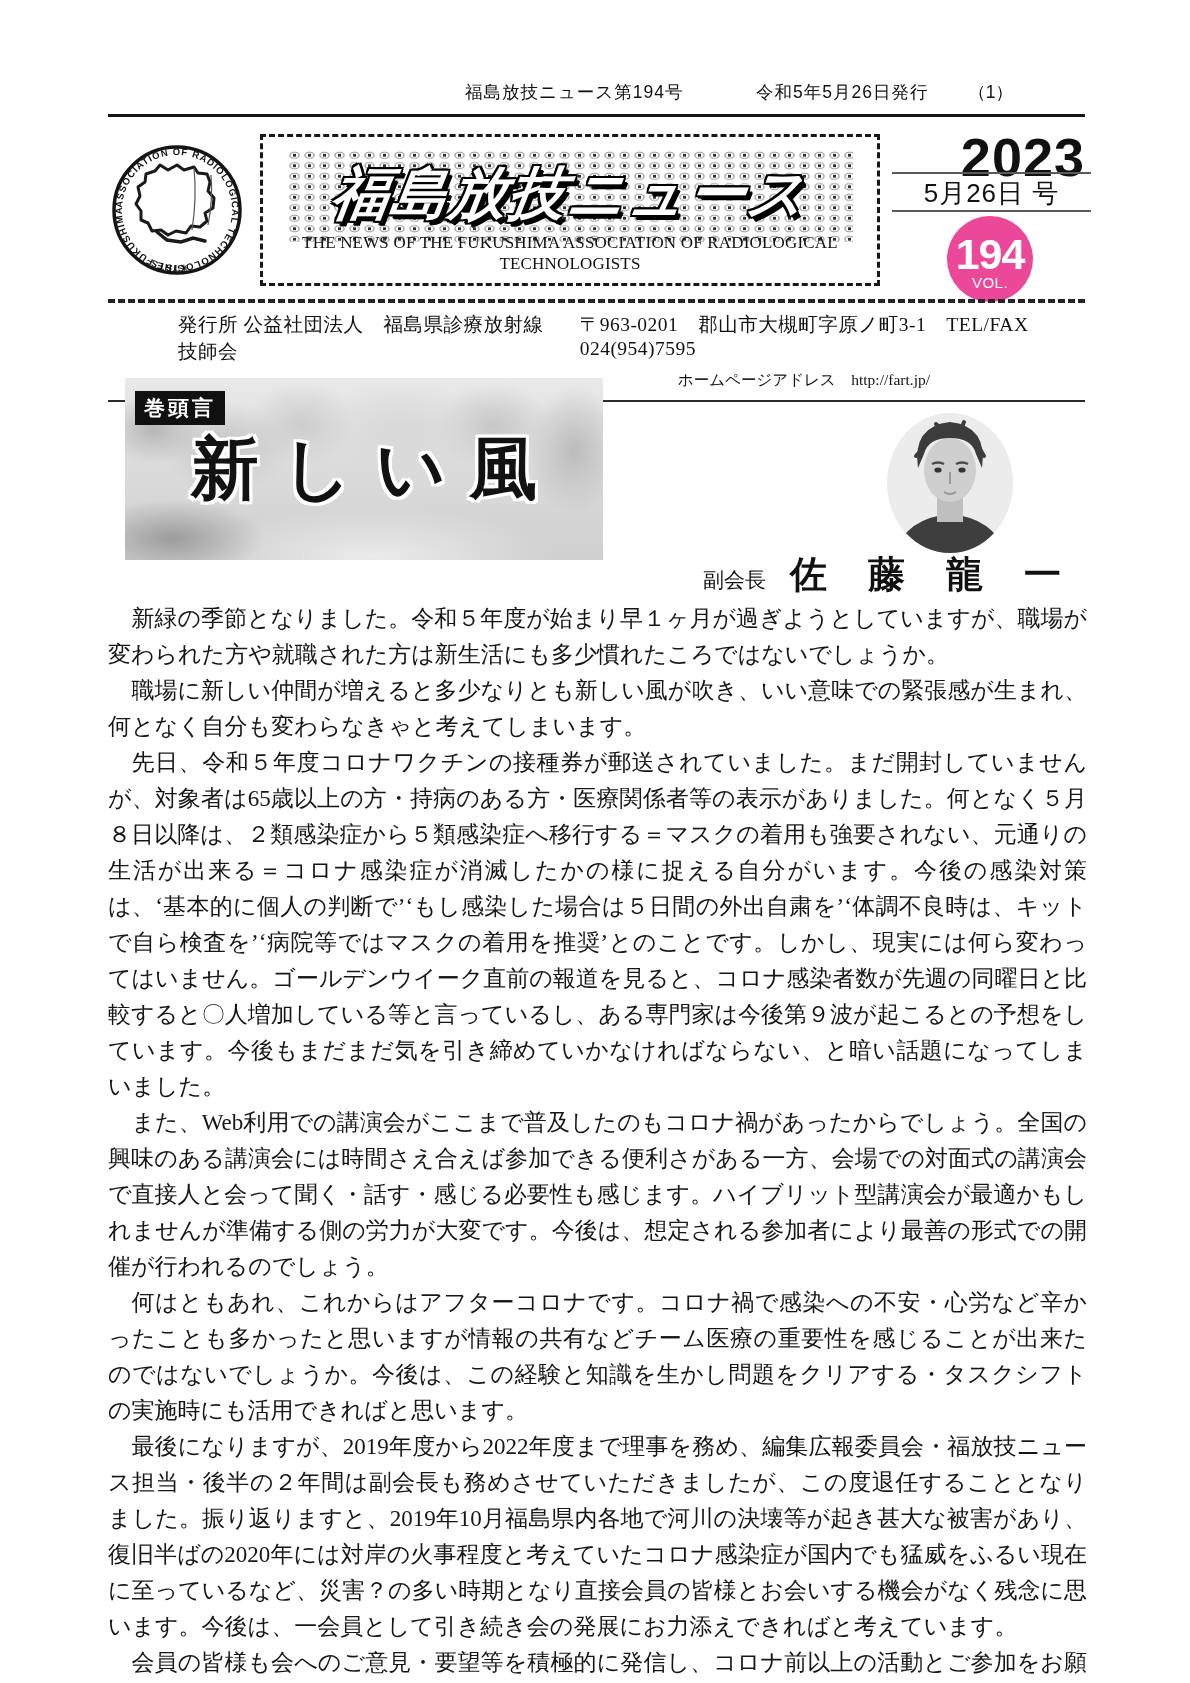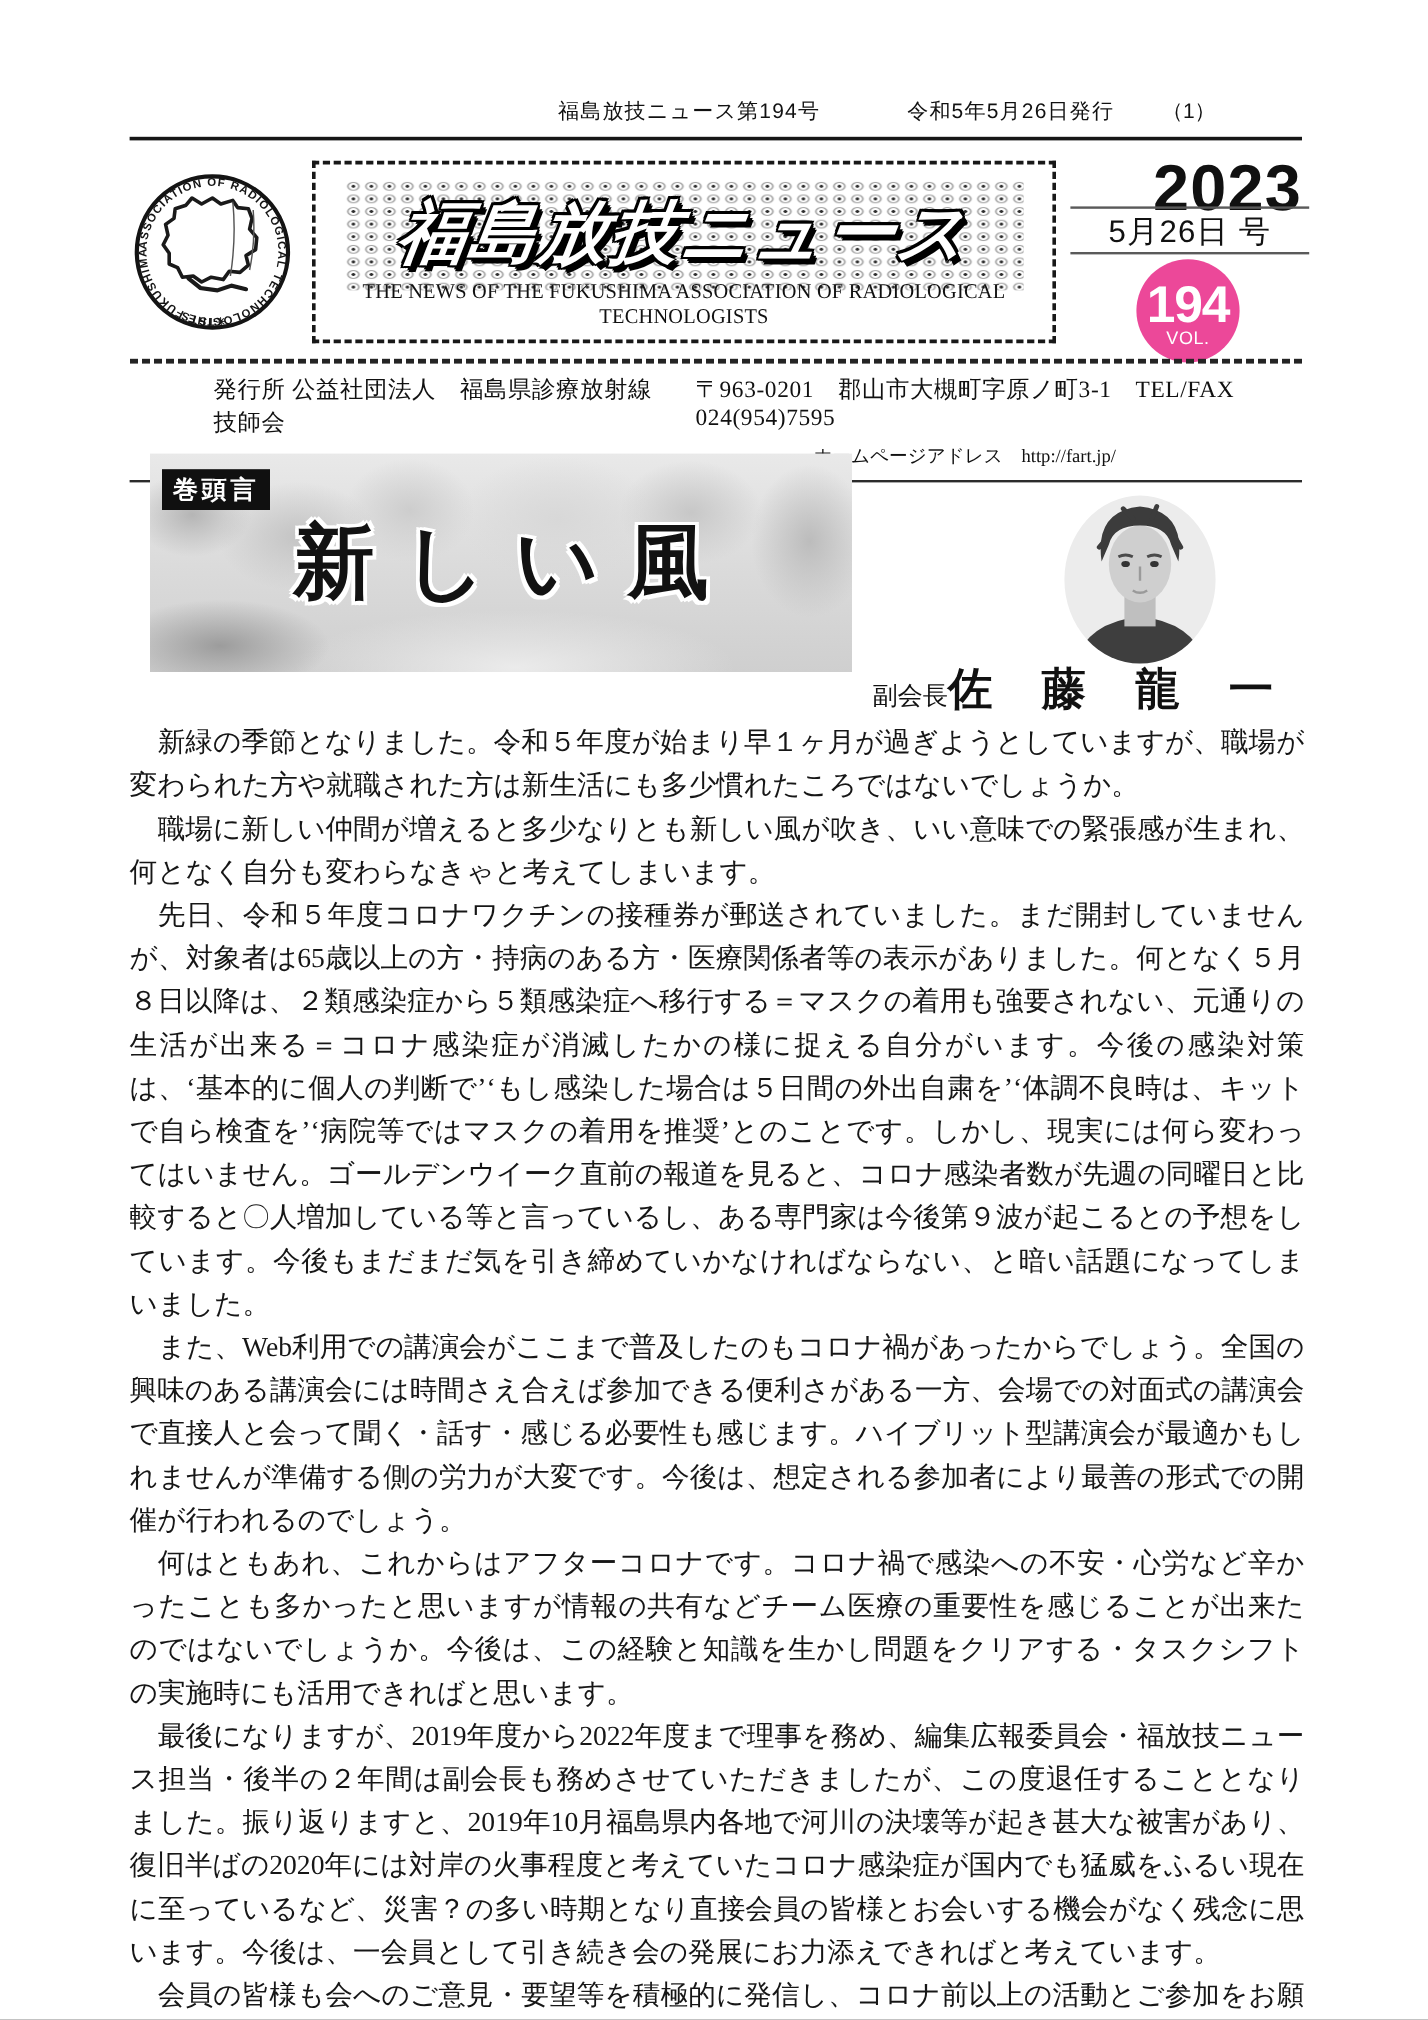--- a/index.html
+++ b/index.html
@@ -56,21 +56,21 @@
   
   .pub-block { position:absolute; top:299px; left:108px; width:977px; }
   .wavy { height:4px; background:repeating-linear-gradient(90deg, #242424 0 7px, rgba(0,0,0,0) 7px 10px); }
   .pub-line1 { display:flex; gap:25px; padding-left:70px; margin-top:8px;
       font-size:19.5px; letter-spacing:0.5px; }
   .pub-line2 { text-align:right; padding-right:155px; margin-top:5px; font-size:15.5px; }
   .rule-pub { margin-top:9px; height:2px; background:#2b2b2b; }
 
   
   .feature { position:absolute; top:378px; left:108px; width:977px; height:215px; }
-  .photo-banner { position:absolute; left:17px; top:0; width:585px; height:182px; overflow:hidden;
+  .photo-banner { position:absolute; left:17px; top:0; width:478px; height:182px; overflow:hidden;
       background-image:
         radial-gradient(70px 50px at 6% 28%, #b5b5b5, rgba(0,0,0,0) 70%),
         radial-gradient(95px 65px at 21% 38%, #c4c4c4, rgba(0,0,0,0) 70%),
         radial-gradient(75px 60px at 37% 26%, #cdcdcd, rgba(0,0,0,0) 72%),
         radial-gradient(110px 70px at 58% 30%, #d8d8d8, rgba(0,0,0,0) 75%),
         radial-gradient(85px 62px at 77% 27%, #c7c7c7, rgba(0,0,0,0) 70%),
         radial-gradient(65px 85px at 94% 40%, #bcbcbc, rgba(0,0,0,0) 75%),
         radial-gradient(130px 55px at 10% 88%, #9c9c9c, rgba(0,0,0,0) 70%),
         radial-gradient(230px 60px at 52% 98%, #ebebeb, rgba(0,0,0,0) 80%),
         linear-gradient(180deg, #e9e9e9 0%, #dadada 55%, #cfcfcf 100%); }
@@ -78,21 +78,21 @@
       font-family:"Liberation Sans", sans-serif; font-weight:bold; font-size:21px;
       padding:3px 9px; letter-spacing:3px; }
   .feature-title { position:absolute; left:0; right:0; top:46px; text-align:center;
       font-family:"Liberation Sans", sans-serif; font-weight:900; font-size:68px;
       letter-spacing:0.35em; text-indent:0.35em; color:#121212;
       text-shadow:
         -3px -3px 0 #fff, 3px -3px 0 #fff, -3px 3px 0 #fff, 3px 3px 0 #fff,
         0 -3px 0 #fff, 0 3px 0 #fff, -3px 0 0 #fff, 3px 0 0 #fff; }
   .portrait { position:absolute; left:778px; top:34px; }
   .author-line { position:absolute; right:22px; top:172px; display:flex;
-      align-items:baseline; gap:0; font-family:"Liberation Sans", sans-serif; }
+      align-items:baseline; gap:24px; font-family:"Liberation Sans", sans-serif; }
   .author-role { font-size:21px; }
   .author-name { font-size:37px; font-weight:bold; letter-spacing:2px; }
 
   
   .body-text { position:absolute; top:601px; left:108px; width:979px;
       font-size:23px; line-height:36px; text-align:justify; color:#161616; }
   .body-text p { text-indent:1.02em; }
 </style>
 </head>
 <body>

